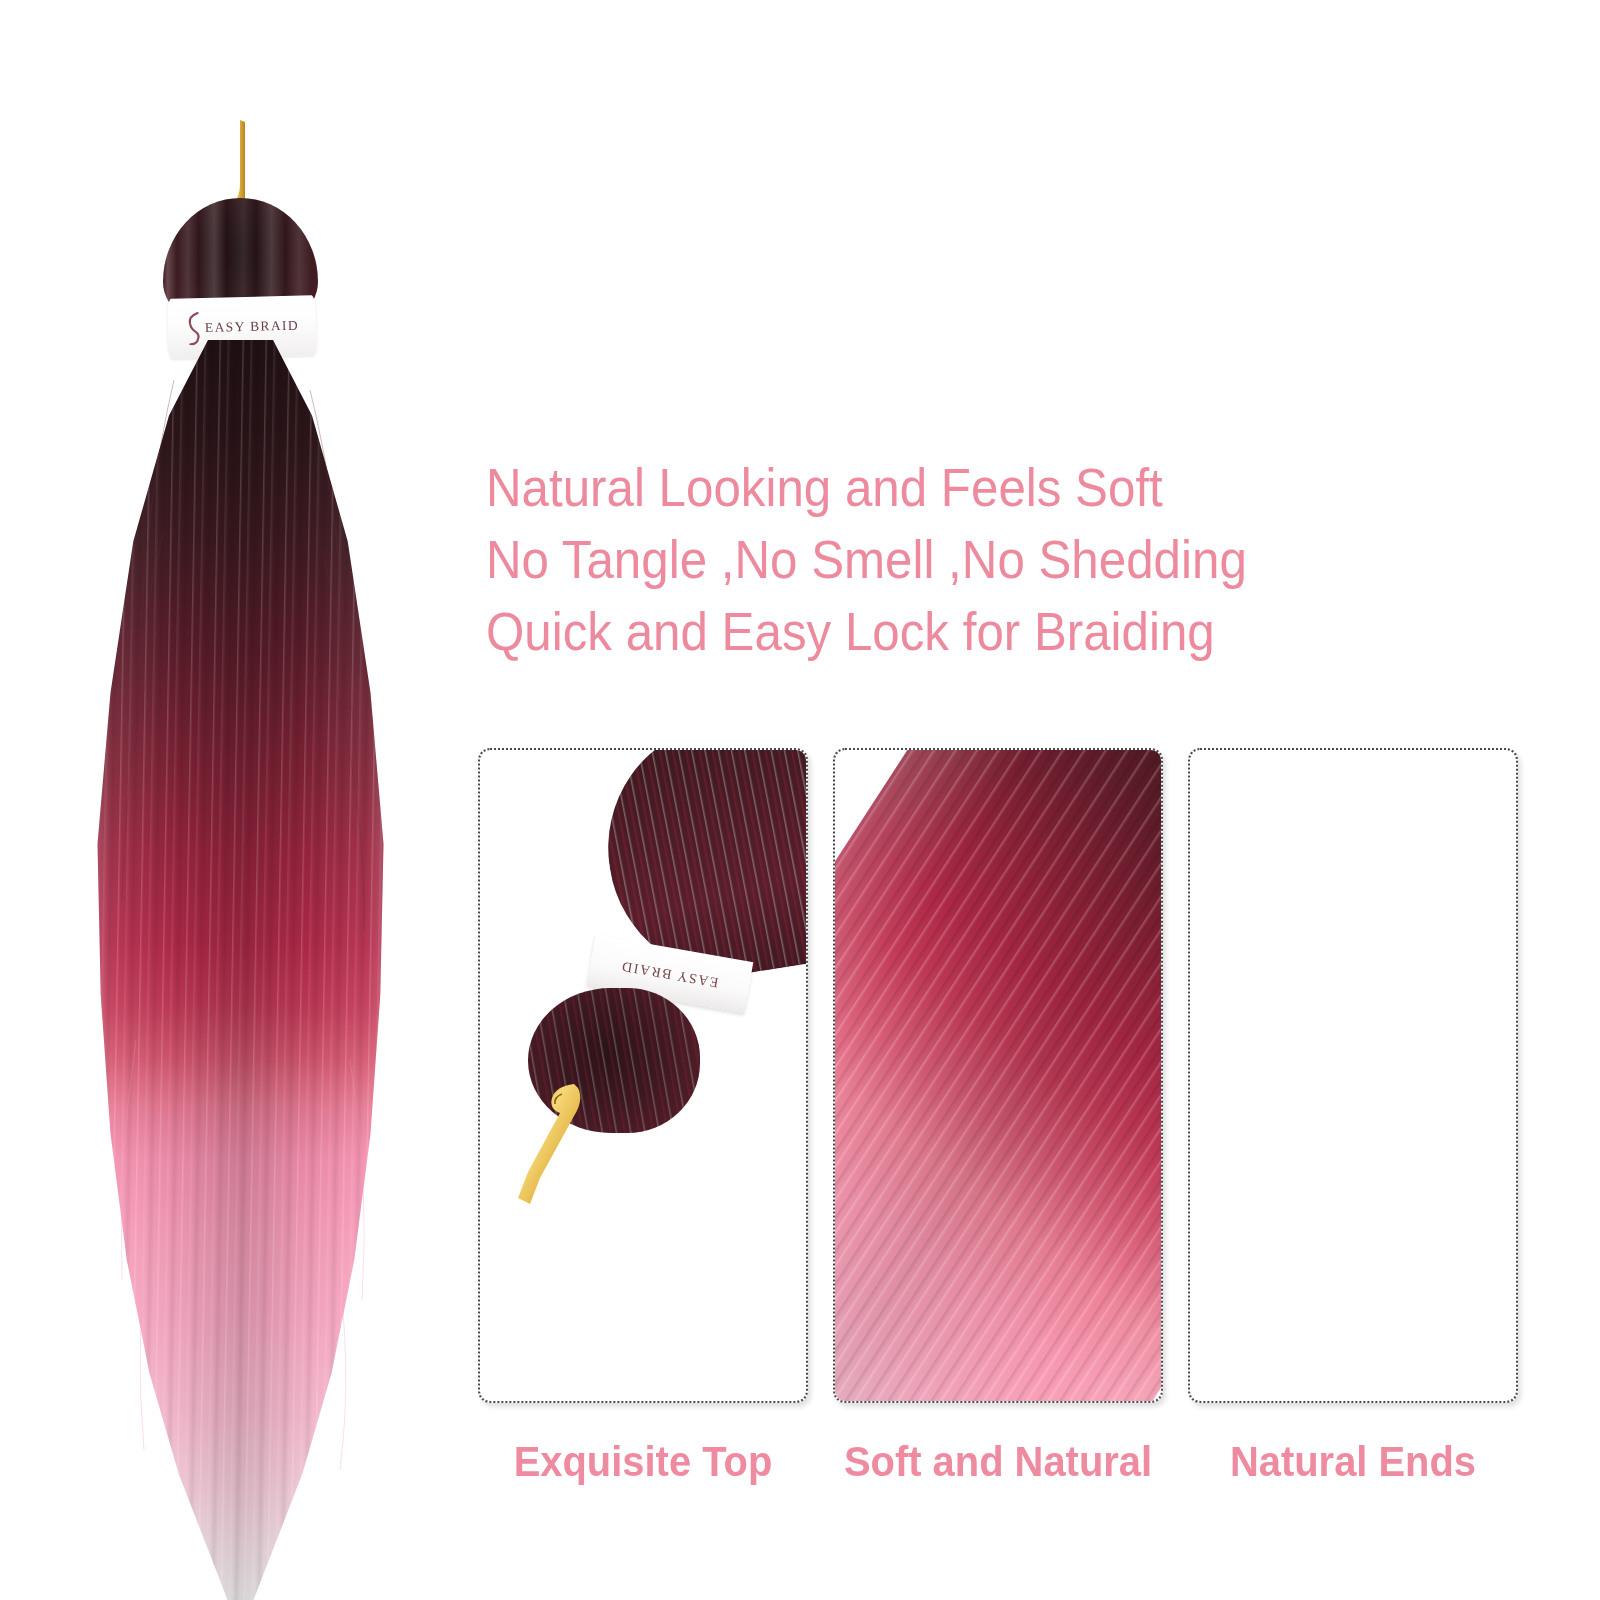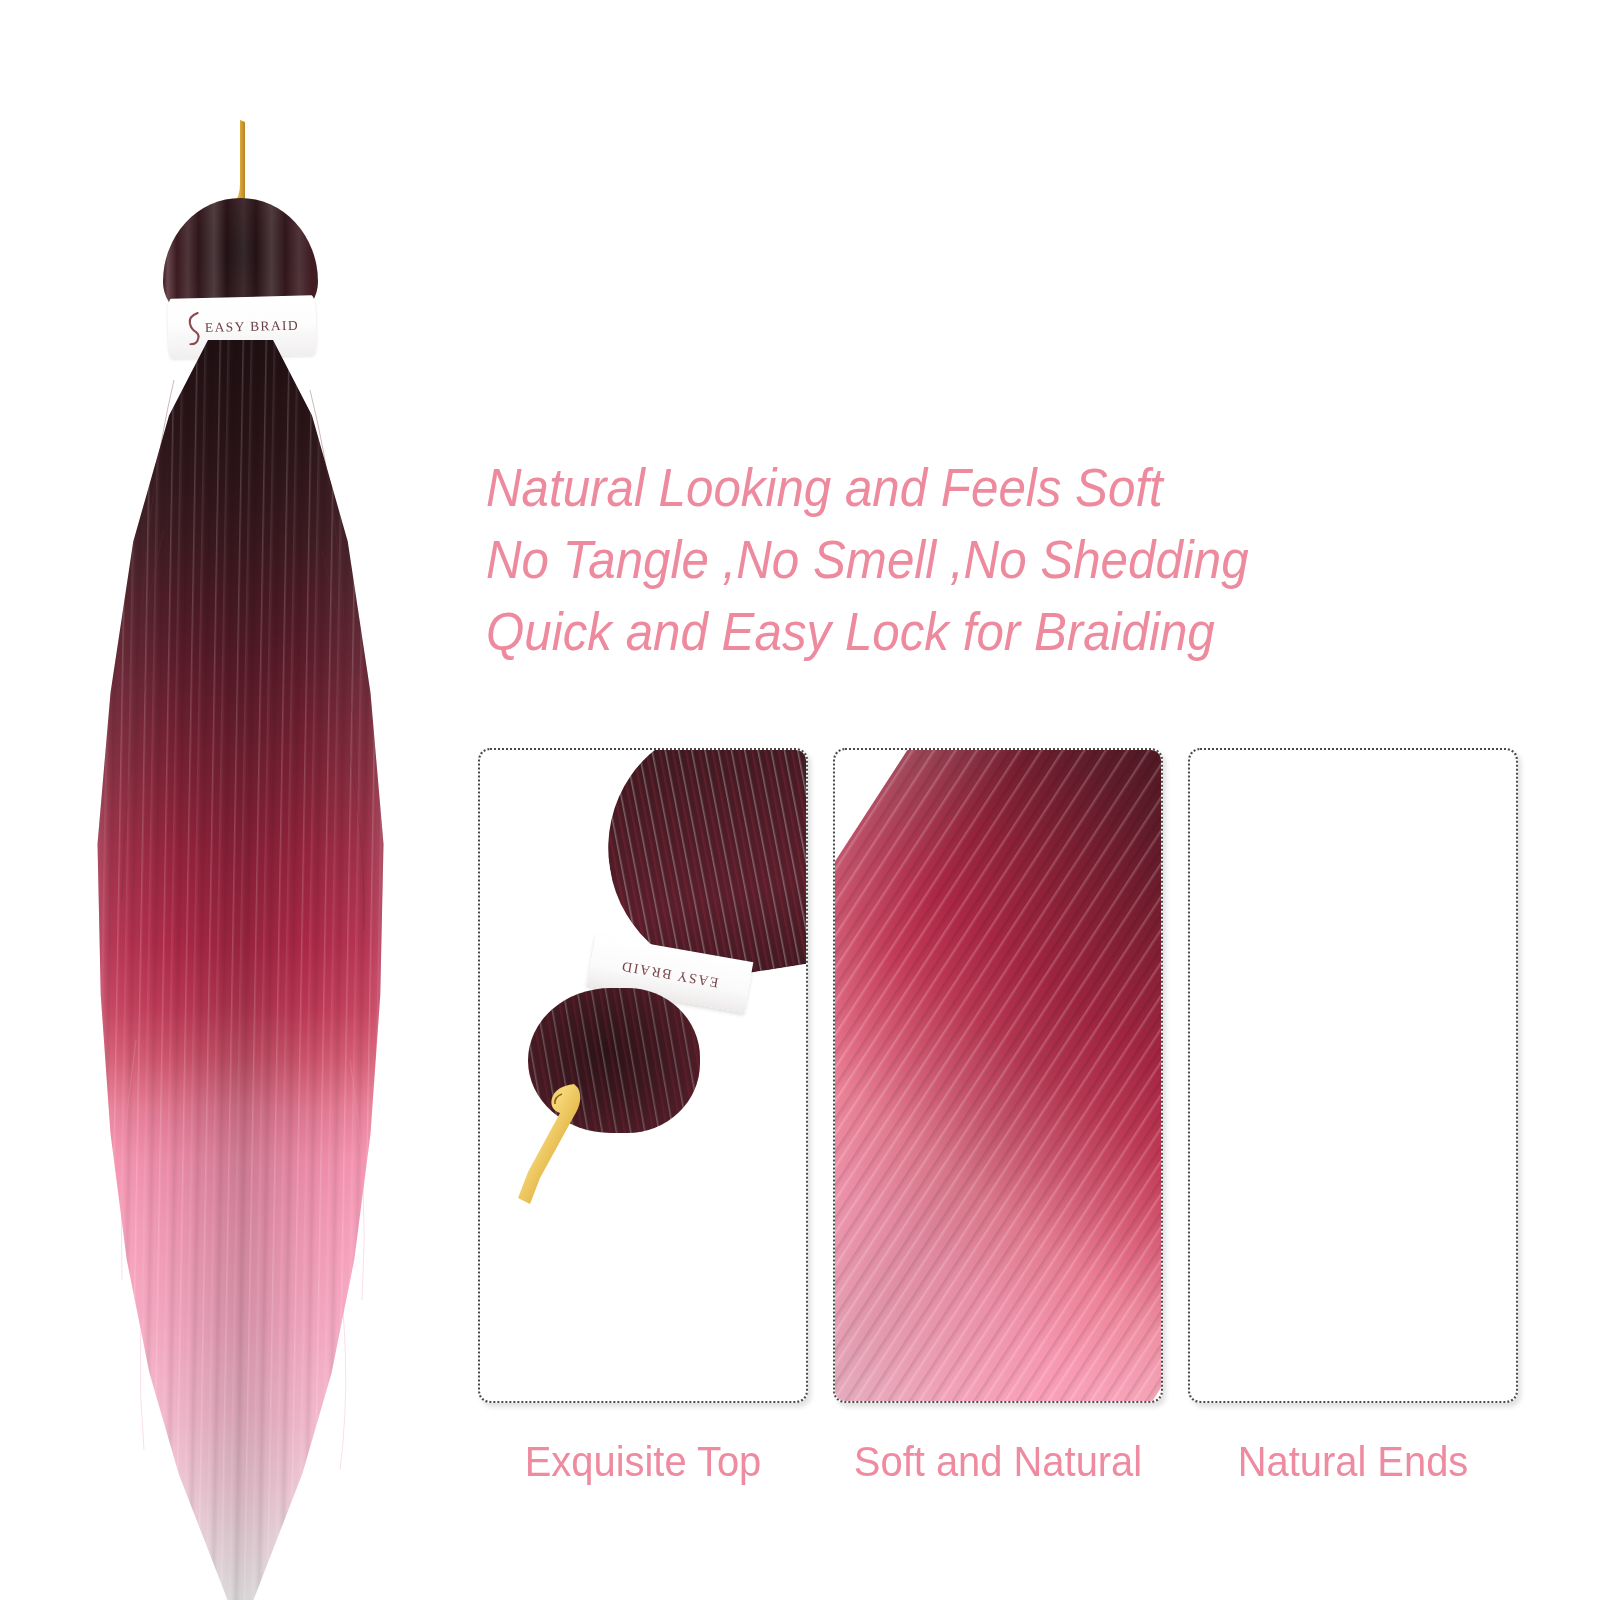--- a/index.html
+++ b/index.html
@@ -188,21 +188,20 @@
     text-shadow: 5px 6px 5px rgba(120,120,120,0.55);
   }
   .headline-line.l2 { font-size: 88px; }
 
   
   .features {
     position: absolute;
     left: 486px;
     top: 452px;
     width: 1040px;
-    font-style: italic;
   }
   .feature-line {
     font-family: "Liberation Sans", sans-serif;
     font-weight: normal;
     font-size: 53px;
     line-height: 72px;
     color: #ed8a9e;
     white-space: nowrap;
     transform: scaleX(0.93);
     transform-origin: left center;
@@ -379,20 +378,21 @@
 
   
   .captions {
     position: absolute;
     left: 478px;
     top: 1432px;
     width: 1090px;
     height: 70px;
     display: flex;
     gap: 25px;
+    font-weight: bold;
   }
   .caption {
     width: 330px;
     flex: none;
     text-align: center;
     font-family: "Liberation Sans", sans-serif;
     font-size: 42px;
     line-height: 60px;
     color: #ef8ba0;
     white-space: nowrap;

